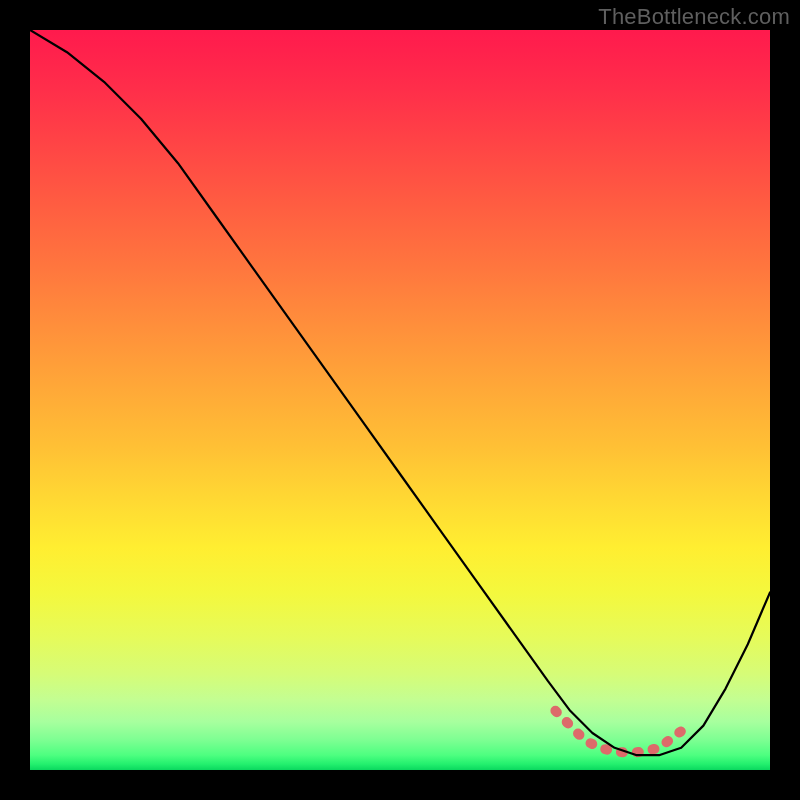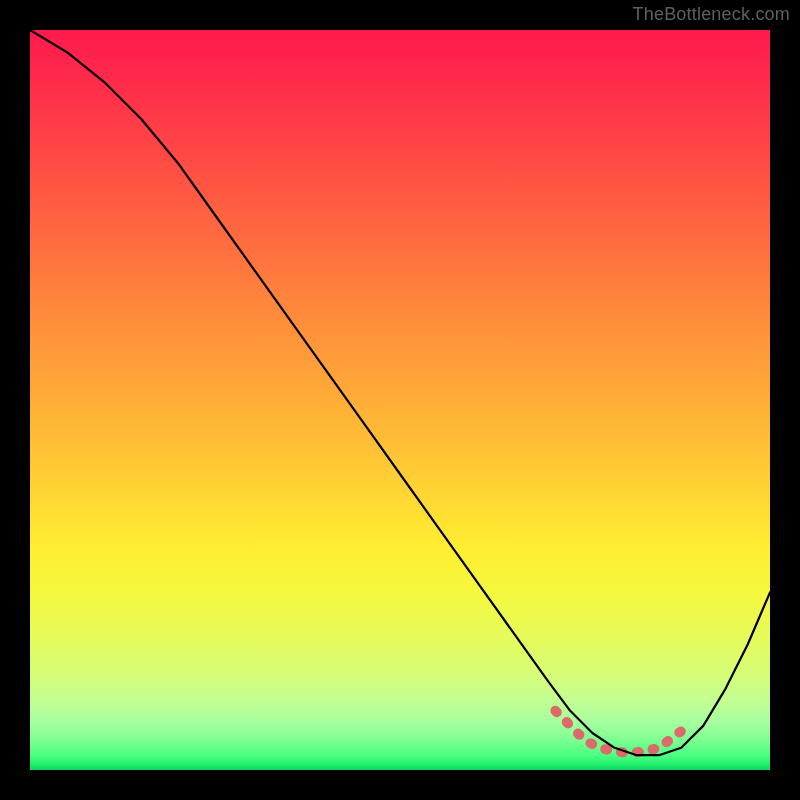--- a/index.html
+++ b/index.html
@@ -17,21 +17,21 @@
     top: 0;
     width: 800px;
     height: 800px;
     background: #000;
   }
   .watermark {
     position: absolute;
     top: 4px;
     right: 10px;
     color: #5f5f5f;
-    font-size: 18px;
+    font-size: 22px;
     font-weight: 500;
     letter-spacing: 0.2px;
     user-select: none;
   }
   .plot {
     position: absolute;
     left: 30px;
     top: 30px;
     width: 740px;
     height: 740px;

